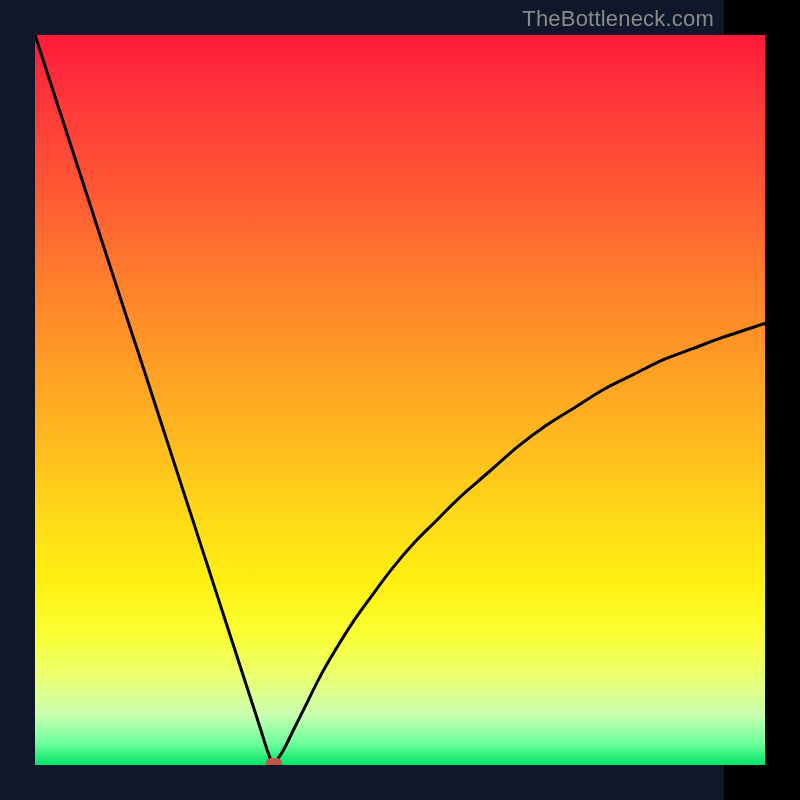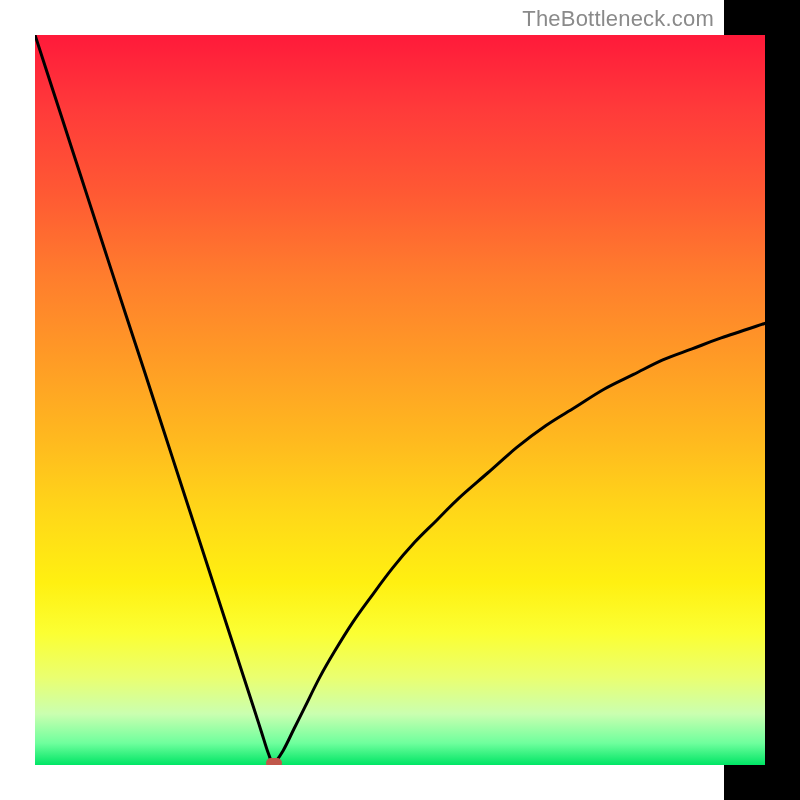--- a/index.html
+++ b/index.html
@@ -10,21 +10,21 @@
     background: #000;
     overflow: hidden;
     font-family: Arial, Helvetica, sans-serif;
   }
   .frame {
     position: absolute;
     left: 0;
     top: 0;
     width: 724px;
     height: 800px;
-    background: #ffffff;
+    background: #0f172a;
   }
   .plot-area {
     position: absolute;
     left: 35px;
     top: 35px;
     width: 730px;
     height: 730px;
     overflow: hidden;
   }
   .gradient {

